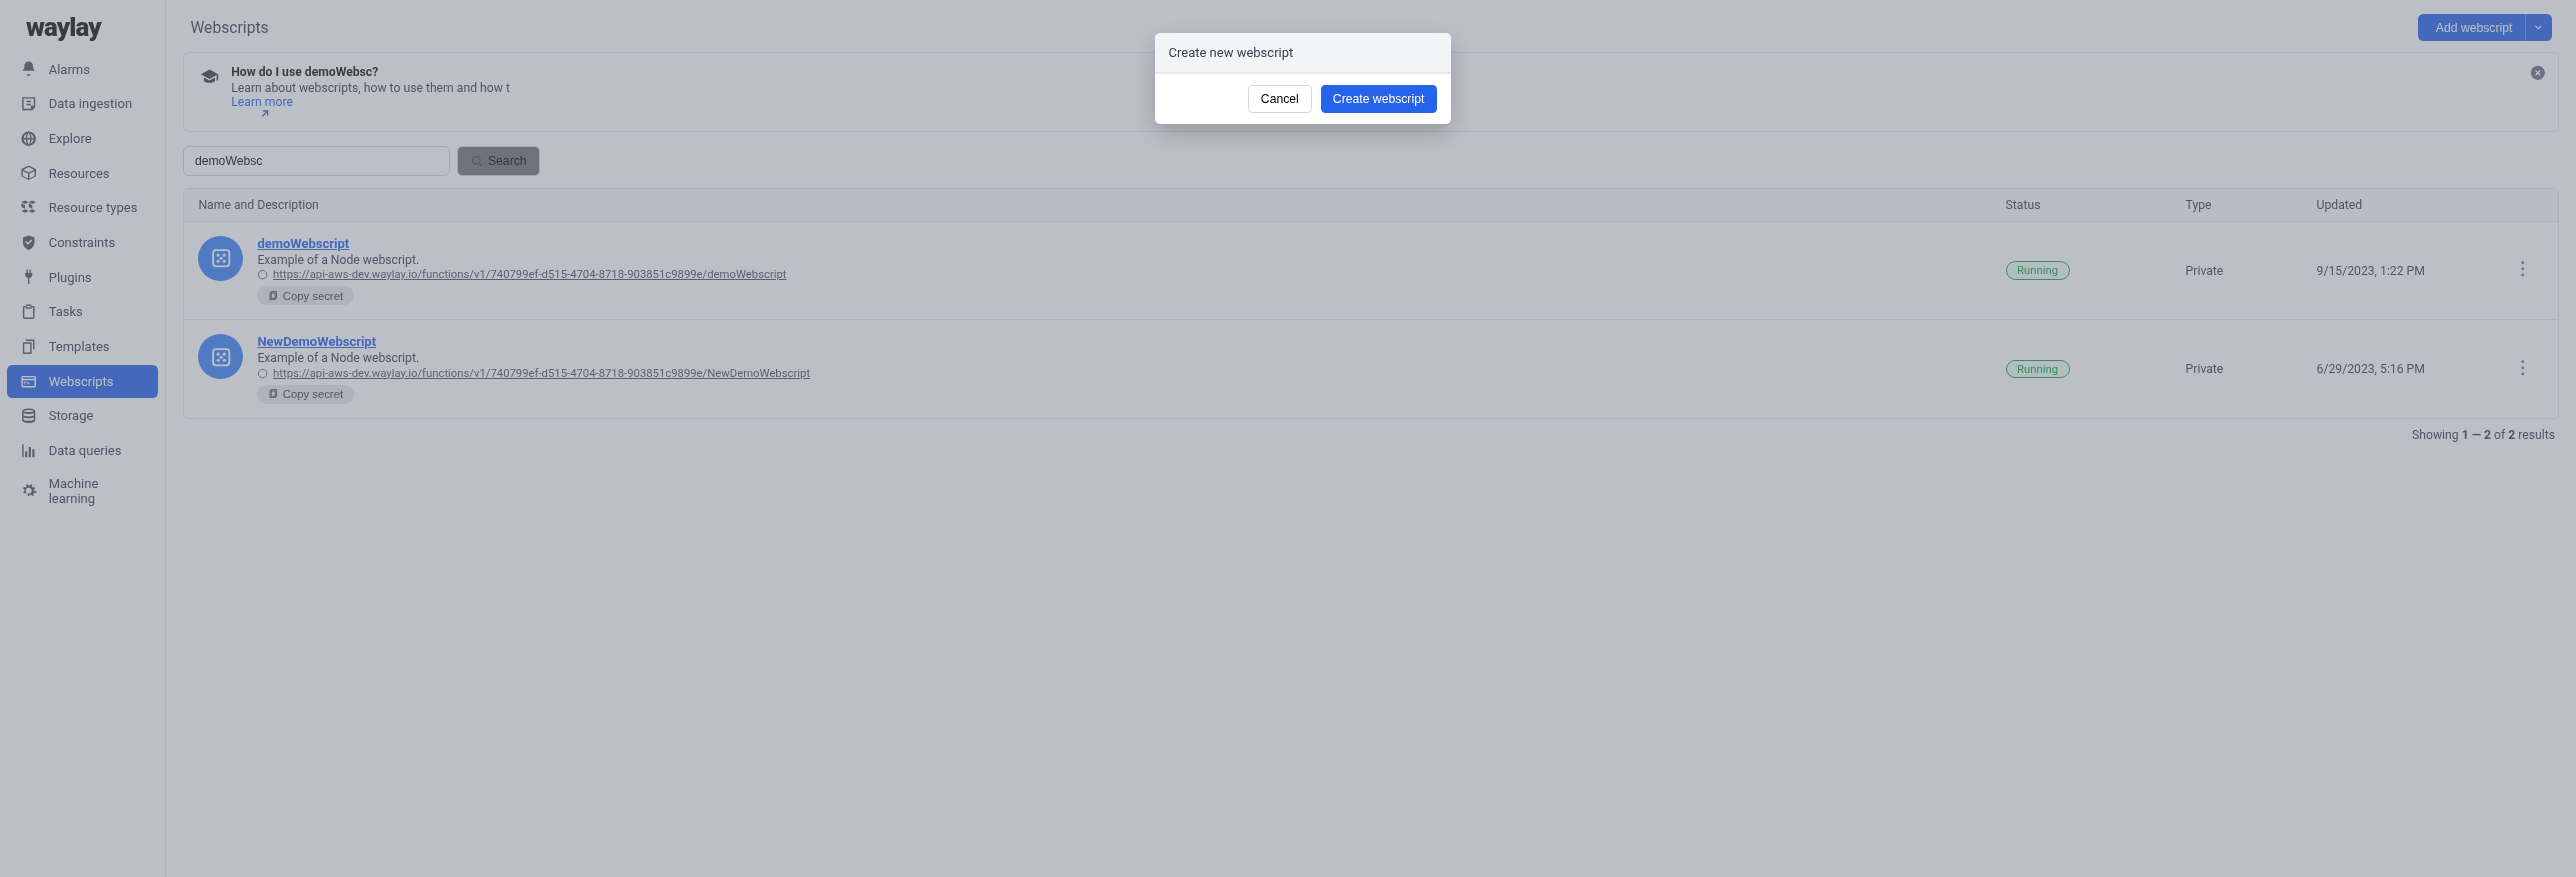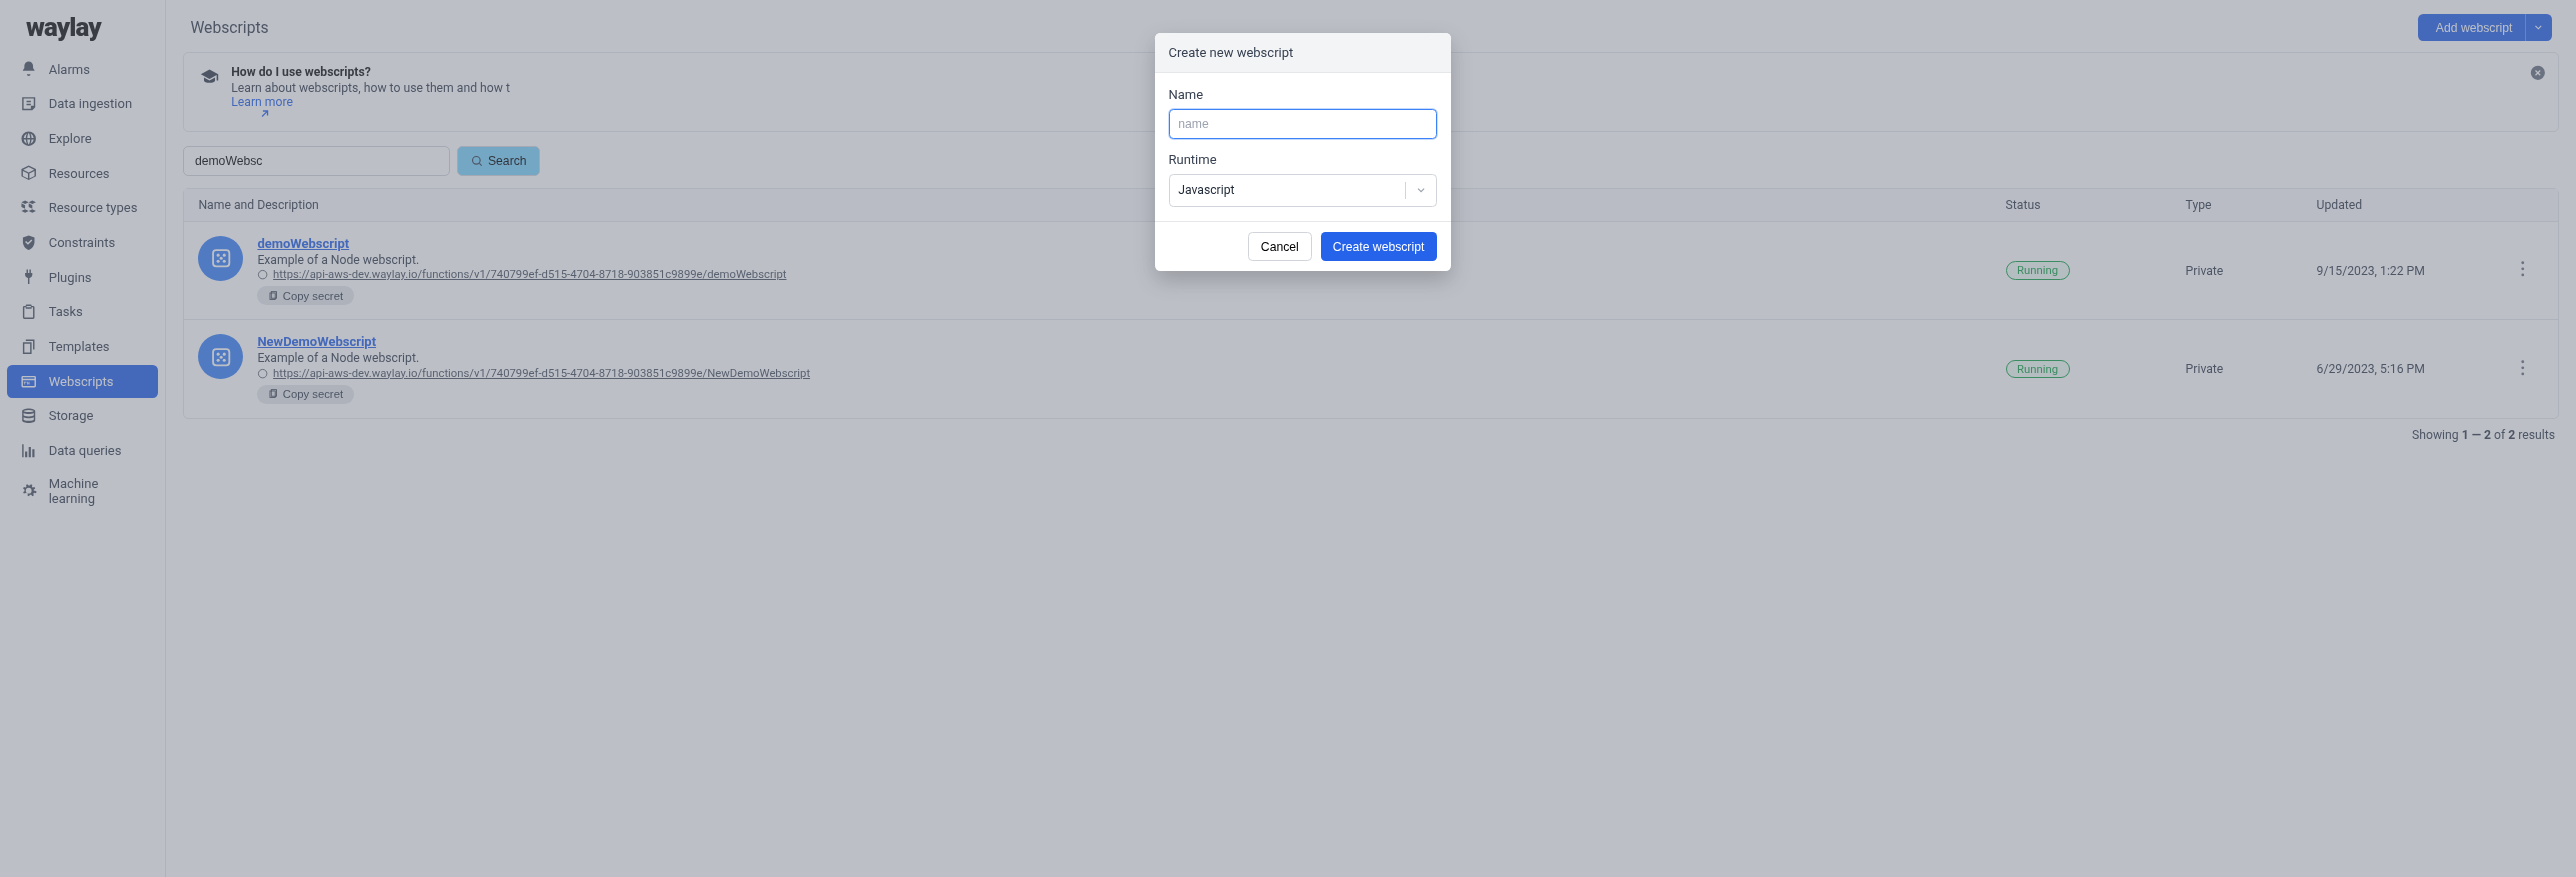--- a/index.html
+++ b/index.html
@@ -29,21 +29,21 @@
 .info-banner .banner-icon svg { width: 19px; height: 19px; fill: #374151; }
 .banner-title { font-weight: 700; color: #111; margin-bottom: 1.7px; }
 .banner-text { color: #374151; }
 .banner-link { color: #2563eb; text-decoration: none; display:inline-flex; align-items:center;flex-direction:column; }
 .banner-link svg { width:10.5px; height:10.5px; fill:#2563eb; margin-left:3.5px; }
 .banner-close { position: absolute; right: 12.2px; top: 12.2px; cursor: pointer; }
 .banner-close svg { width: 15.7px; height: 15.7px; fill: #6b7280; }
 
 .search-row { display: flex; padding: 0 17.4px 12.2px 17.4px; gap: 7px; }
 .search-input { border: 0.9px solid #d1d5db; border-radius: 5.2px; padding: 7px 10.5px; width: 267px; font-size: 12.2px; }
-.search-btn { border: 0.9px solid #d1d5db; background: #7dd3fc; border-radius: 5.2px; padding: 7px 12.2px; font-size: 12.2px; display: flex; align-items: center; cursor: pointer; }
+.search-btn { border: 0.9px solid #d1d5db; background: #737373; border-radius: 5.2px; padding: 7px 12.2px; font-size: 12.2px; display: flex; align-items: center; cursor: pointer; }
 .search-btn svg { width: 12.2px; height: 12.2px; fill: #374151; margin-right: 5.2px; }
 
 .table { margin: 0 17.4px; border: 0.9px solid #e5e7eb; border-radius: 5.2px; }
 .thead { display: flex; background: #f9fafb; padding: 8.7px 14px; border-bottom: 0.9px solid #e5e7eb; color: #374151; font-size: 12.2px; }
 .col-name { flex: 1; }
 .col-status { width: 140px; }
 .col-type { width: 131px; margin-left: 40px; }
 .col-updated { width: 201px; }
 .col-menu { width: 26px; }
 
@@ -220,21 +220,21 @@
       </div>
     </div>
 
     <div class="info-banner">
       <span class="banner-icon">
         <svg viewBox="0 0 24 24">
             <path d="M12 3L1 9l11 6 9-4.9V17h2V9L12 3zM5 13.2V17c0 1.7 3.1 3 7 3s7-1.3 7-3v-3.8l-7 3.8-7-3.8z"></path>
           </svg>
       </span>
       <div>
-        <div class="banner-title">How do I use webscripts?</div>
+        <div class="banner-title">How do I use demoWebsc?</div>
         <span class="banner-text">Learn about webscripts, how to use them and how t</span>
         <div>
           <a href="#" class="banner-link">
             <span>Learn more</span>
             <svg viewBox="0 0 16 16">
                 <path d="M6 2h8v8h-2V5.4L5.4 12 4 10.6 10.6 4H6V2z"></path>
               </svg>
           </a>
         </div>
       </div>
@@ -335,34 +335,19 @@
 
     <div class="results-footer">
       <span>Showing </span><span class="b">1</span><span class="b"> — </span><span class="b">2</span><span> of </span><span class="b">2</span><span> results</span>
     </div>
   </main>
 </div>
 
 <div class="overlay">
   <div class="modal">
     <div class="modal-header">Create new webscript</div>
-    <div class="modal-body">
-      <label class="field-label">Name</label>
-      <input class="field-input" placeholder="name" style="">
-      <div class="select-wrap">
-        <label class="field-label">Runtime</label>
-        <div class="select">
-          <span>Javascript</span>
-          <span class="sep">
-              <svg viewBox="0 0 16 16">
-                <path d="M4 6l4 4 4-4" stroke="#9ca3af" stroke-width="1.6" fill="none"></path>
-              </svg>
-            </span>
-        </div>
-      </div>
-    </div>
     <div class="modal-footer">
       <button class="btn-secondary">Cancel</button>
       <button class="btn-primary">Create webscript</button>
     </div>
   </div>
 </div>
 
 
 </body></html>

